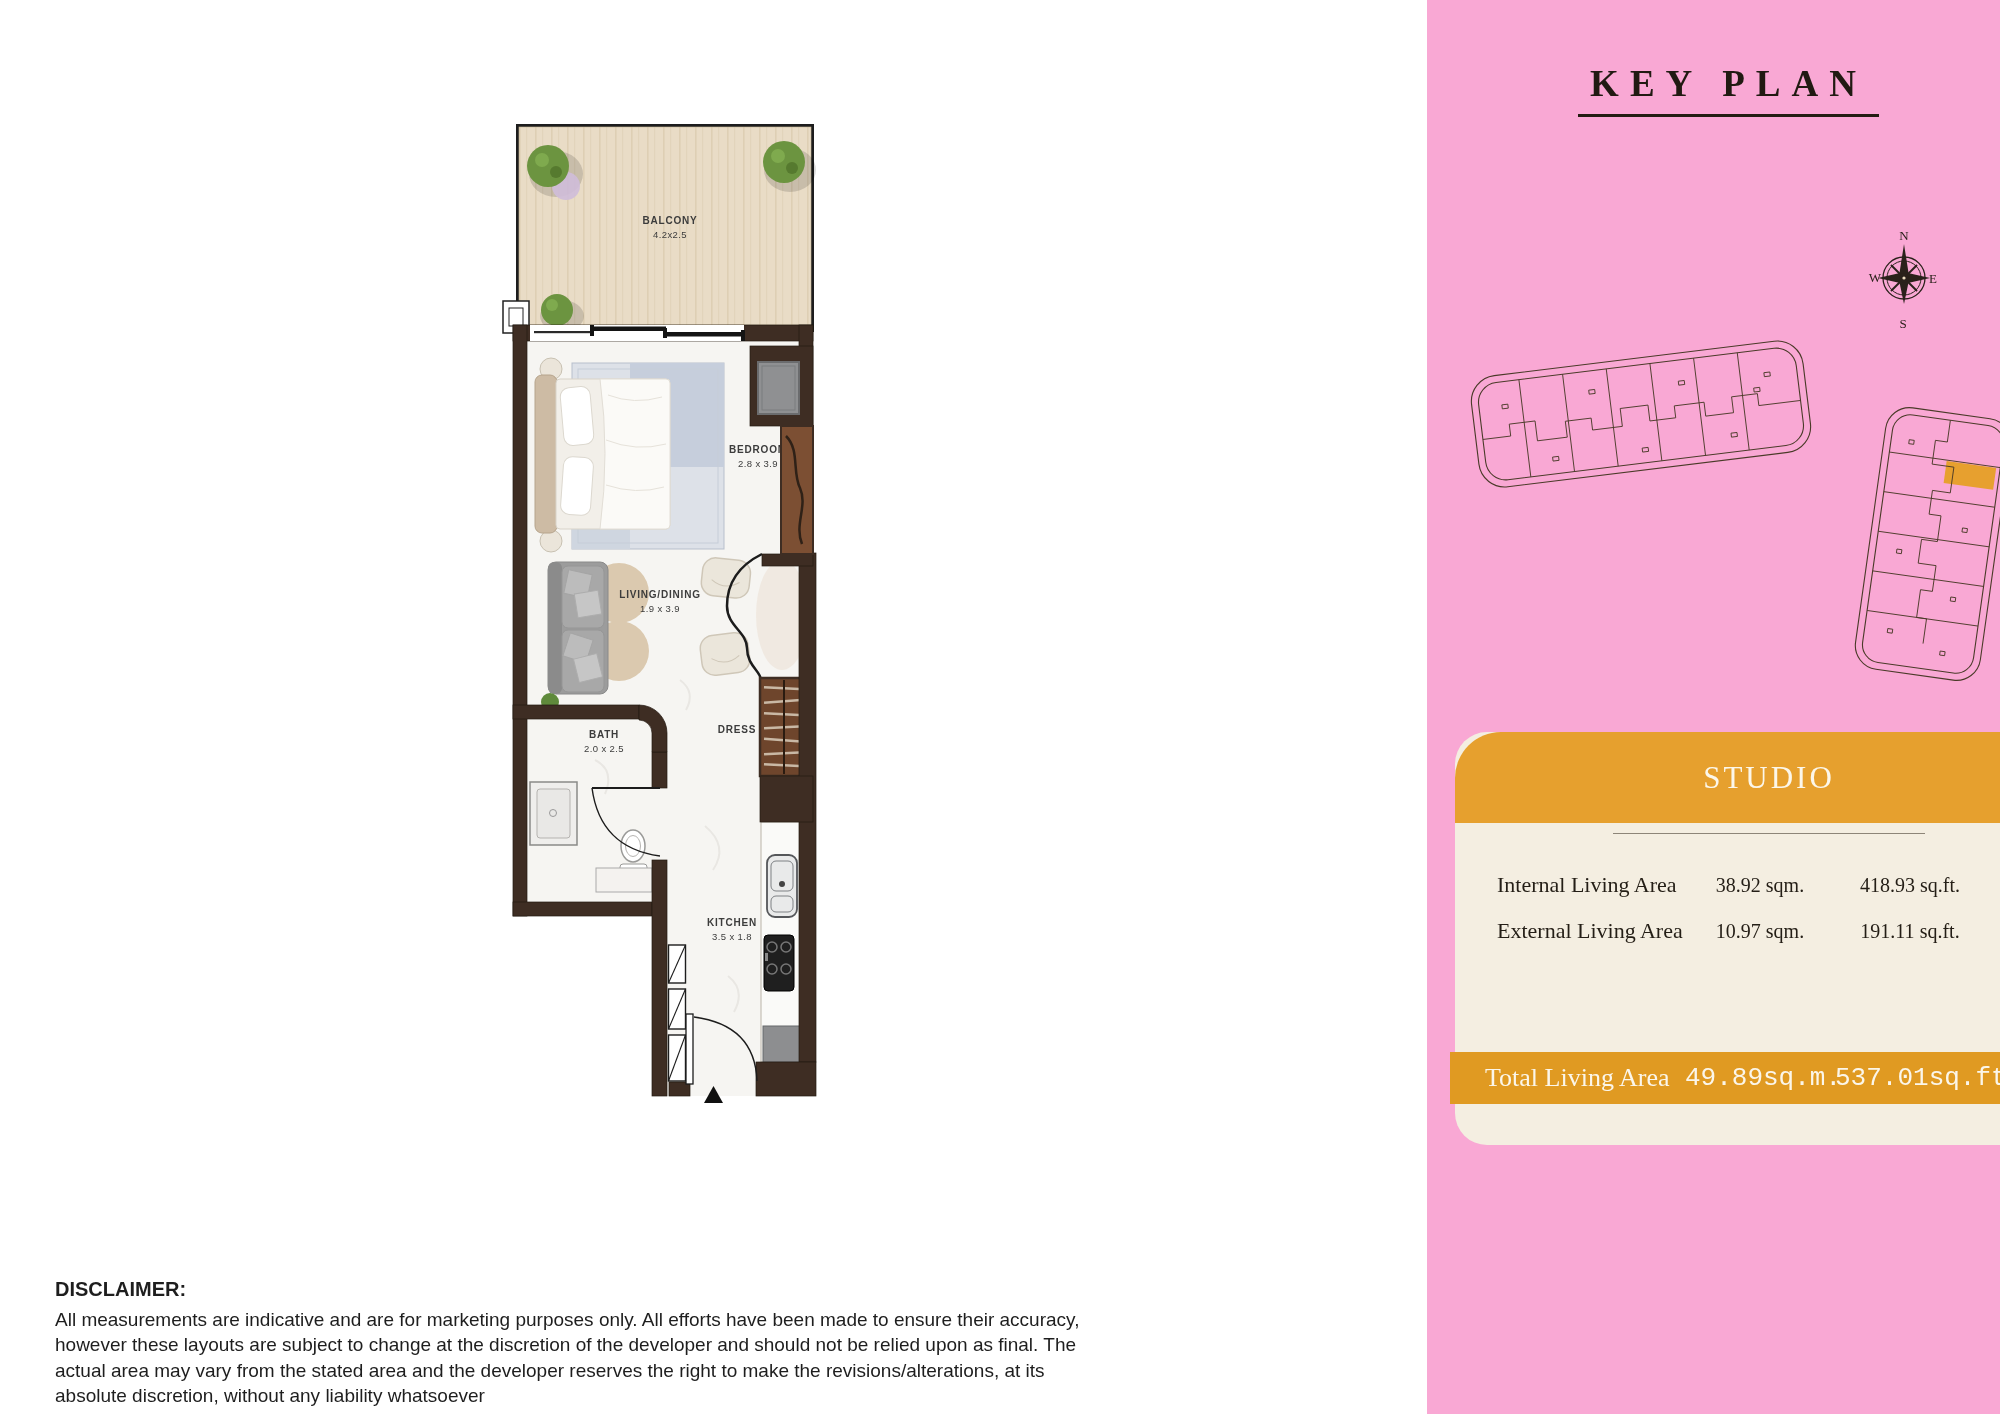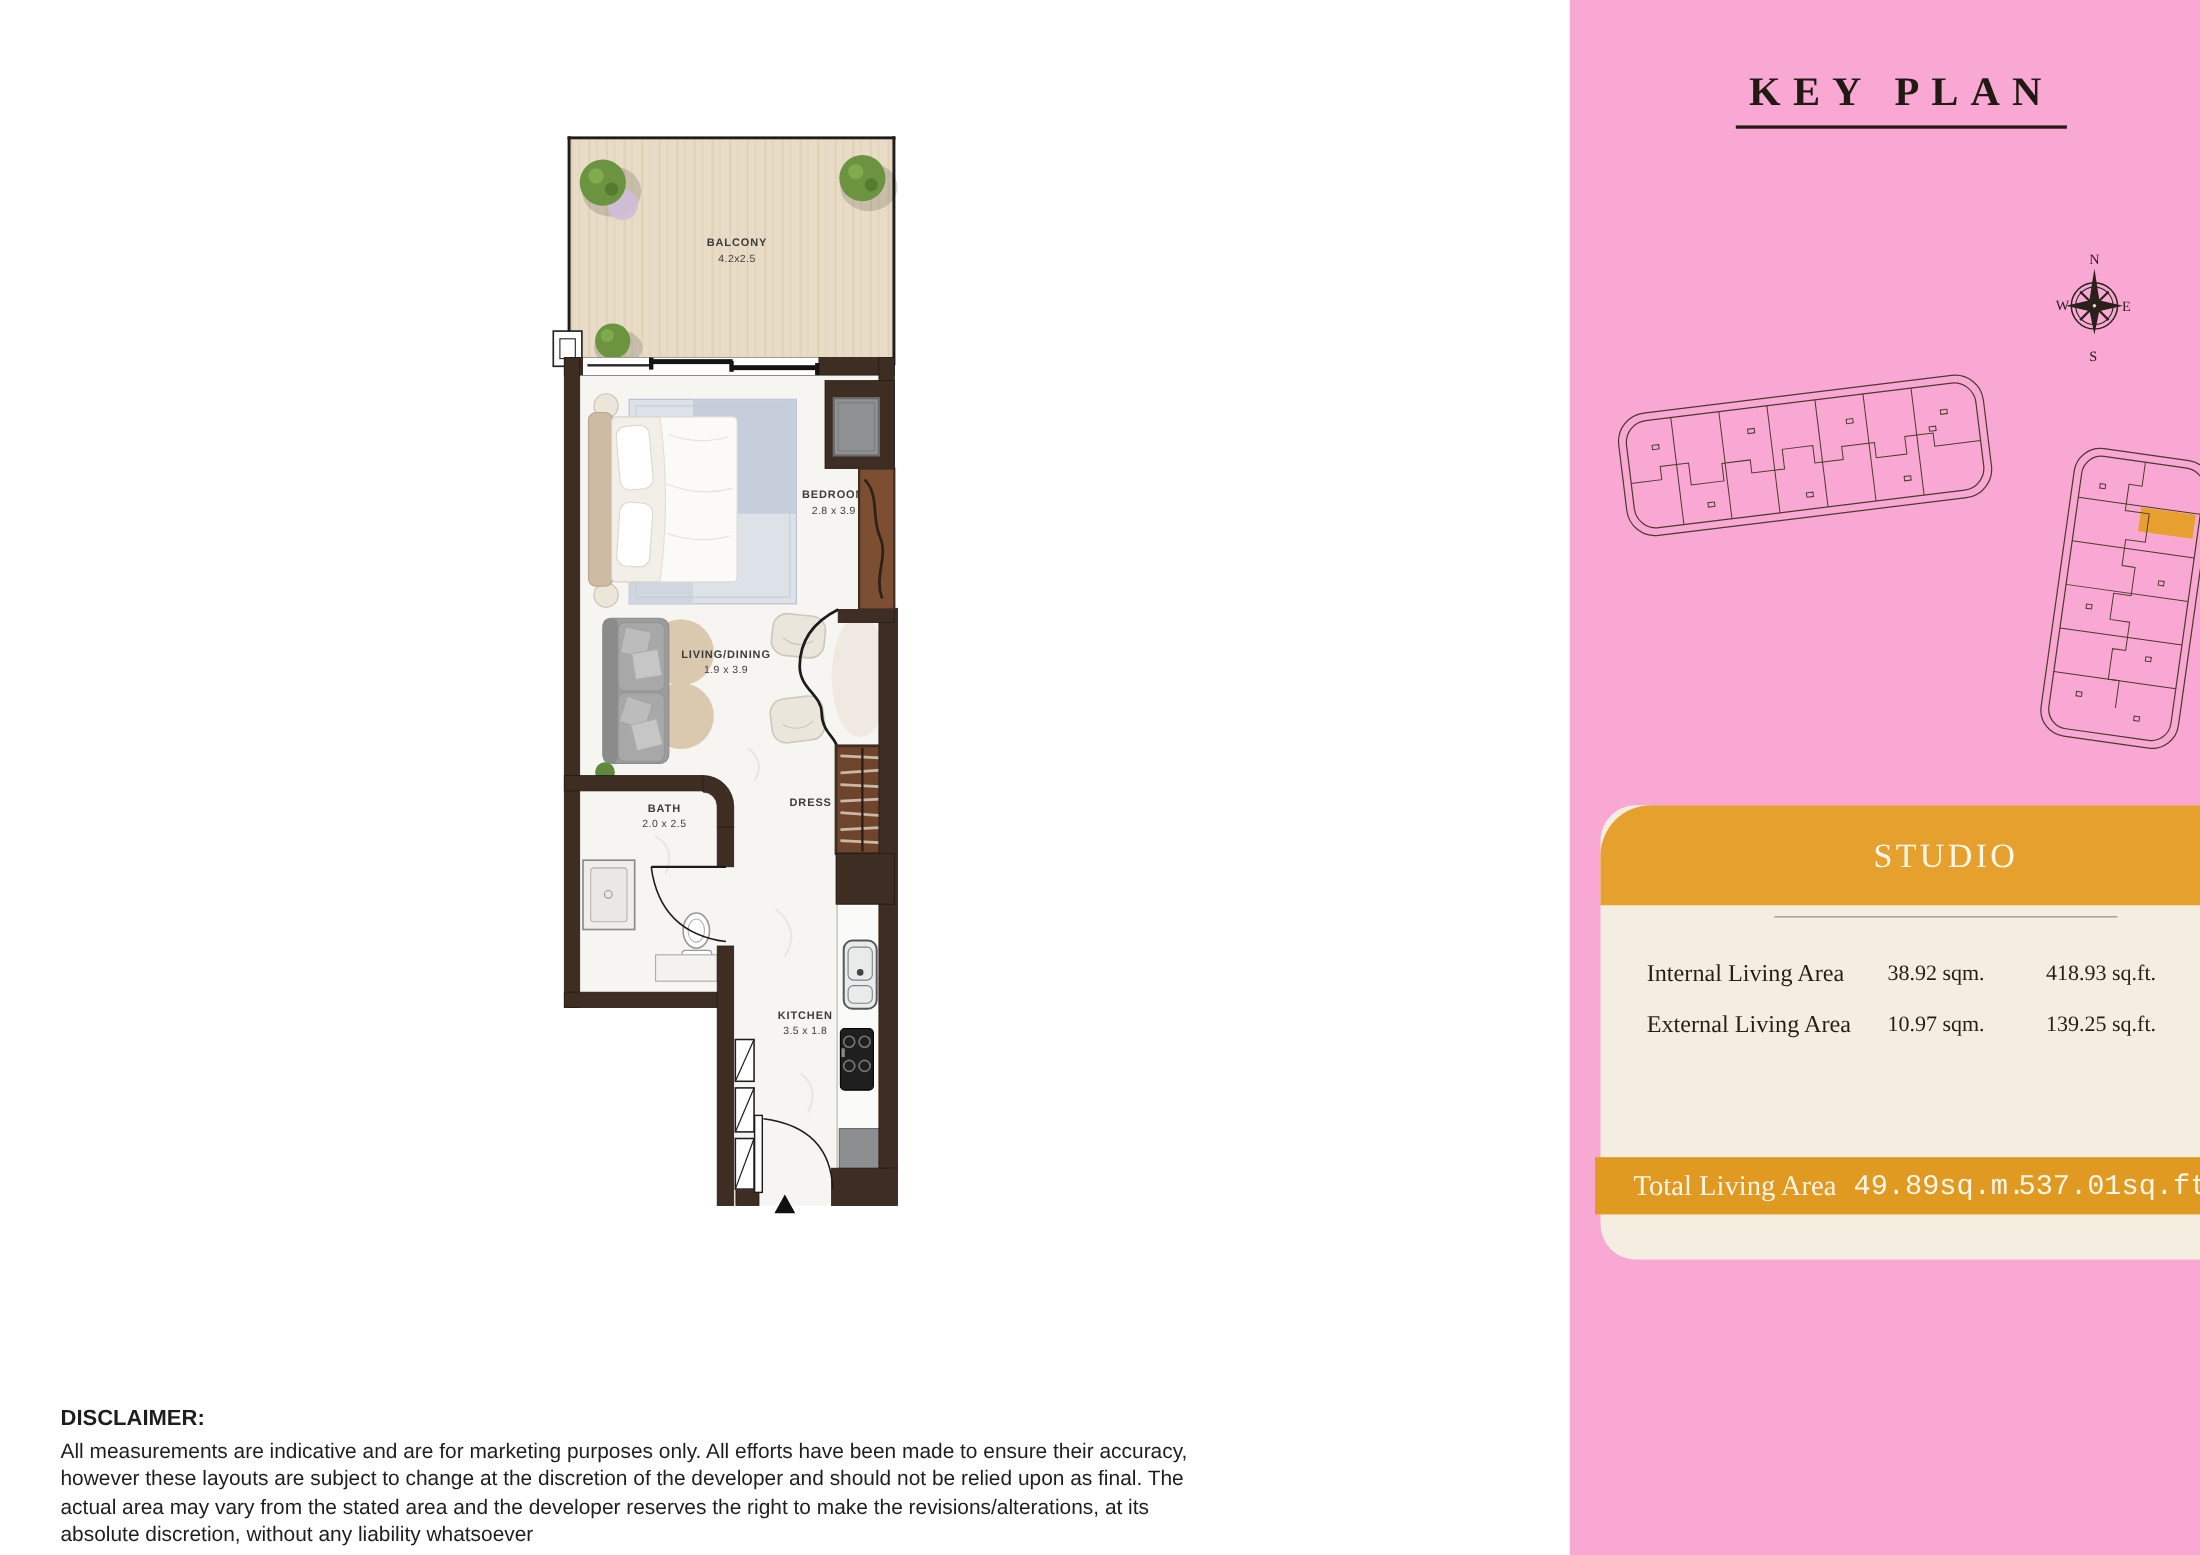--- a/index.html
+++ b/index.html
@@ -340,21 +340,21 @@
       <div class="unit-underline"></div>
       <div class="rows">
         <div class="row">
           <div class="lbl">Internal Living Area</div>
           <div class="val"><span>38.92</span>&nbsp;<span>sqm.</span></div>
           <div class="val"><span>418.93</span>&nbsp;<span>sq.ft.</span></div>
         </div>
         <div class="row">
           <div class="lbl">External Living Area</div>
           <div class="val"><span>10.97</span>&nbsp;<span>sqm.</span></div>
-          <div class="val"><span>139.25</span>&nbsp;<span>sq.ft.</span></div>
+          <div class="val"><span>191.11</span>&nbsp;<span>sq.ft.</span></div>
         </div>
       </div>
     </div>
 
     <div class="total-band">
       <div class="lbl">Total Living Area</div>
       <div class="val"><span>49.89</span><span>sq.m.</span></div>
       <div class="val"><span>537.01</span><span>sq.ft.</span></div>
       <div></div>
     </div>

